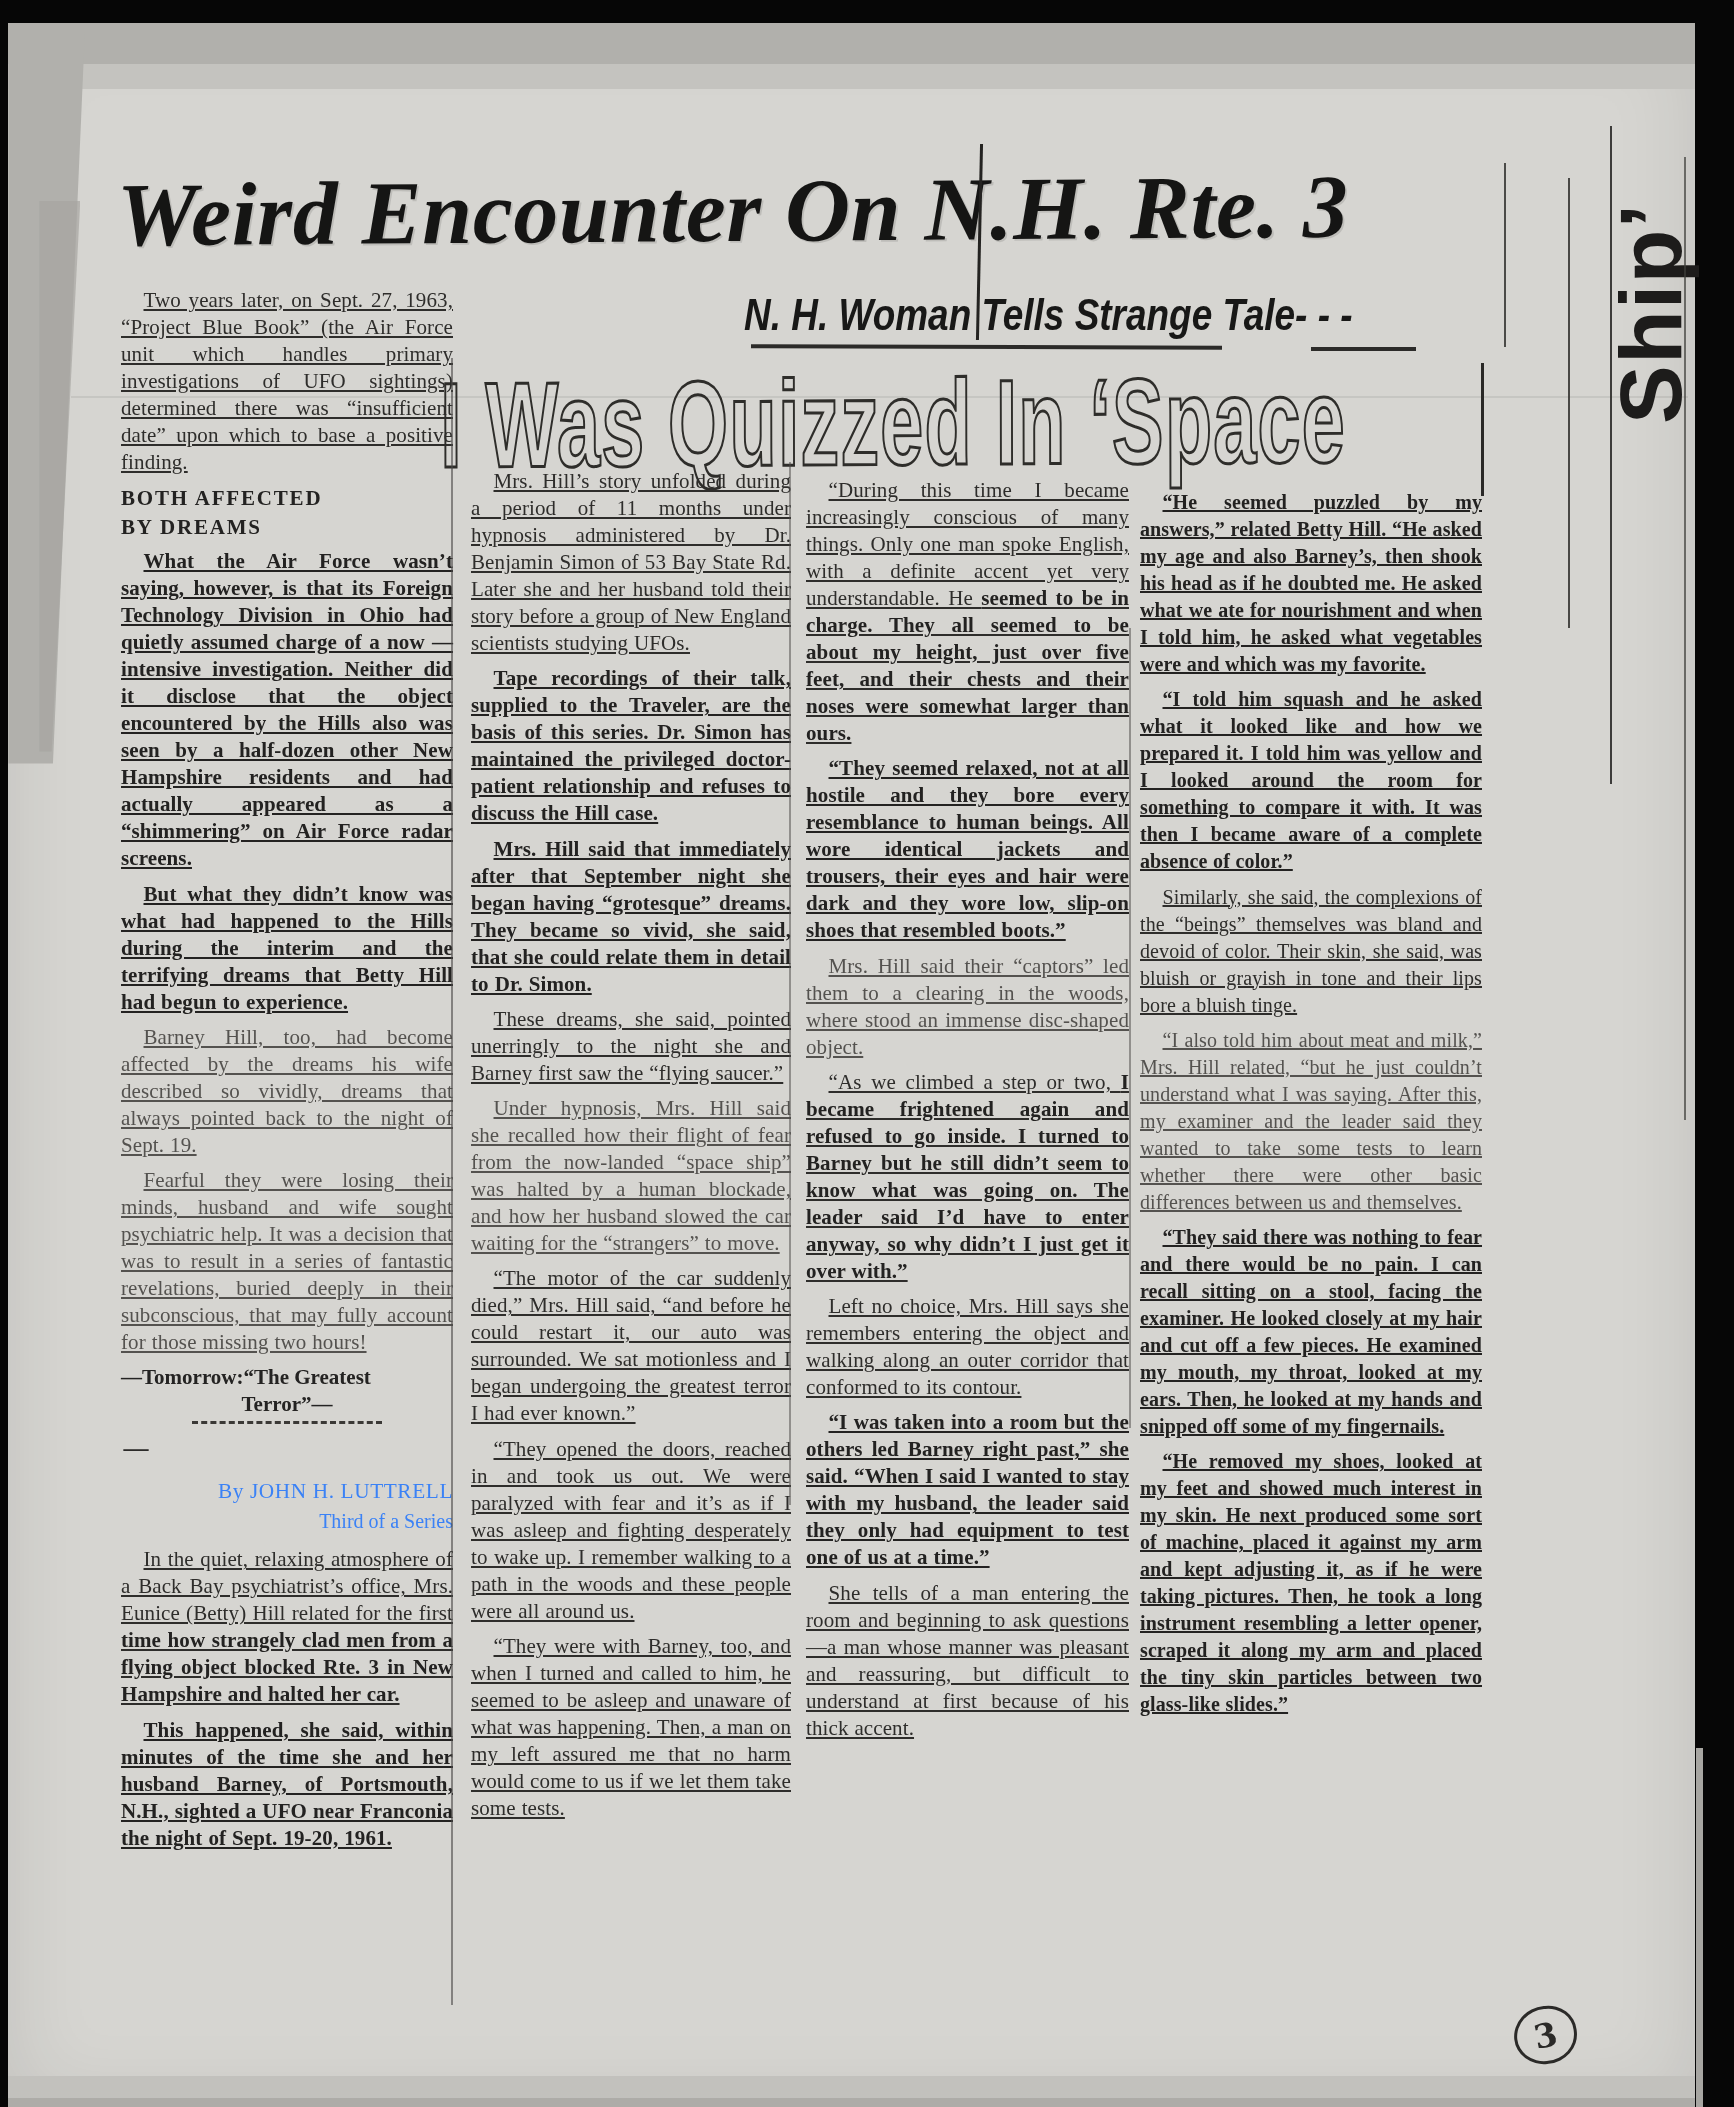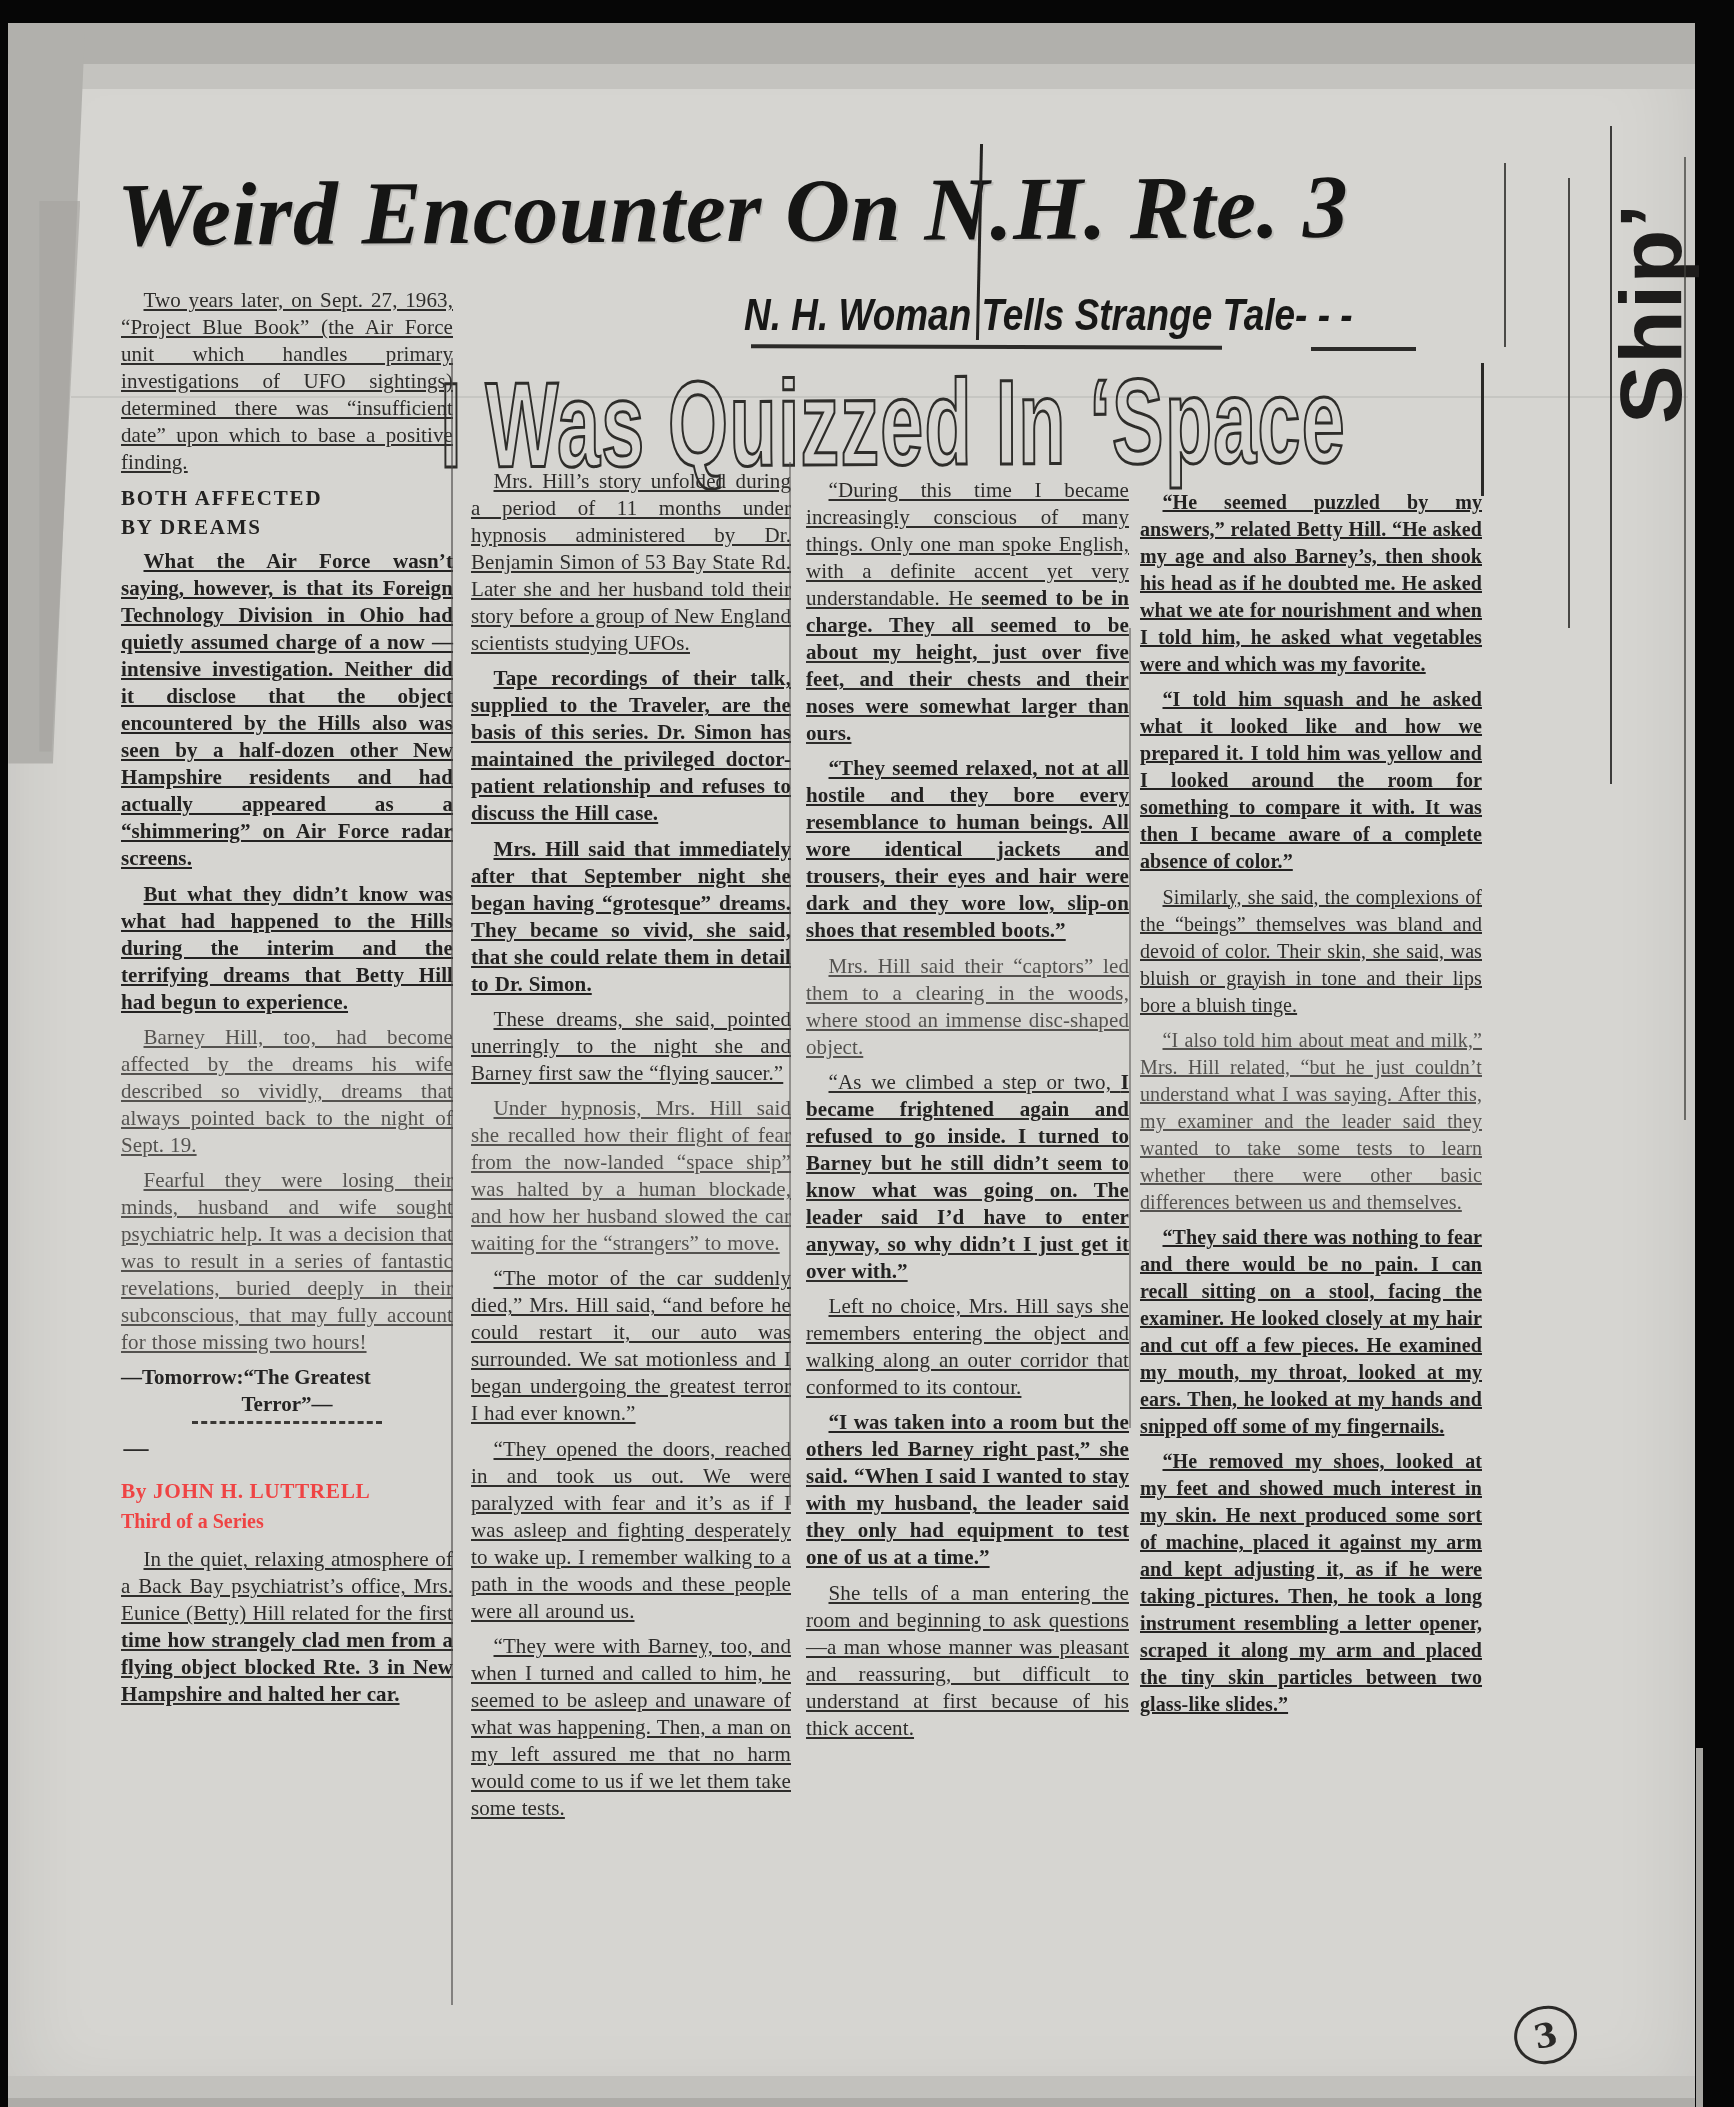--- a/index.html
+++ b/index.html
@@ -42,21 +42,21 @@
   #column-2{left:471px;top:468px;width:320px;}
   #column-3{left:806px;top:477px;width:323px;}
   #column-4{left:1140px;top:489px;width:342px;}
   .para{font:21px/27px "Liberation Serif",serif;text-align:justify;text-indent:22.5px;
         margin:0 0 8.3px 0;letter-spacing:0.1px;word-spacing:0.6px;text-decoration:underline;}
   #column-4 .para{font-size:20px;line-height:27px;}
   .para.bold, .para .b{font-weight:bold;color:#232221;}
   .para.faded{color:#54524f;}
   .subhead{font:bold 21px/28.4px "Liberation Serif",serif;letter-spacing:1.8px;color:#232221;margin:8.3px 0 0 0;}
   .subhead.last{margin:0 0 7.1px 0;}
-  .centerline{text-align:left;font-weight:bold;color:#ef4444;}
+  .centerline{text-align:right;font-weight:normal;color:#3b82f6;}
   .byline{font-size:21.3px;line-height:27px;margin:18px 0 4.7px 0;letter-spacing:0.6px;}
   .series{font-size:20px;line-height:24px;margin:0 0 13px 0;}
   .tomorrow{font-weight:bold;font-size:21px;line-height:27px;color:#242322;margin:7.1px 0 3.6px 0;}
   .trow{display:flex;justify-content:flex-start;}
   .tline2{text-align:center;}
   .tdashes{width:190px;margin:2.4px auto 0 auto;border-top:3.6px dashed #3a3835;}
   .stray-dash{font-weight:bold;font-size:25px;color:#2c2b29;margin:12px 0 0 2.4px;line-height:24px;}
 
   
   .vline{position:absolute;background:#4b4a47;}
@@ -116,20 +116,21 @@
           <span>—Tomorrow:</span>
           <span>“The Greatest</span>
         </div>
         <div class="tline2">Terror”—</div>
         <div class="tdashes"></div>
       </div>
       <div class="stray-dash">—</div>
       <div class="centerline byline">By JOHN H. LUTTRELL</div>
       <div class="centerline series">Third of a Series</div>
       <p class="para"><span>In the quiet, relaxing atmosphere of a Back Bay psychiatrist’s office, Mrs. Eunice (Betty) Hill related for the first </span><span class="b">time how strangely clad men from a flying object blocked Rte. 3 in New Hampshire and halted her car.</span></p>
+      <p class="para bold"><span>This happened, she said, within minutes of the time she and her husband Barney, of Portsmouth, N.H., sighted a UFO near Franconia the night of Sept. 19-20, 1961.</span></p>
     </div>
   <div class="col" id="column-2">
       <p class="para"><span>Mrs. Hill’s story unfolded during a period of 11 months under hypnosis administered by Dr. Benjamin Simon of 53 Bay State Rd. Later she and her husband told their story before a group of New England scientists studying UFOs.</span></p>
       <p class="para bold"><span>Tape recordings of their talk, supplied to the Traveler, are the basis of this series. Dr. Simon has maintained the privileged doctor-patient relationship and refuses to discuss the Hill case.</span></p>
       <p class="para bold"><span>Mrs. Hill said that immediately after that September night she began having “grotesque” dreams. They became so vivid, she said, that she could relate them in detail to Dr. Simon.</span></p>
       <p class="para"><span>These dreams, she said, pointed unerringly to the night she and Barney first saw the “flying saucer.”</span></p>
       <p class="para faded"><span>Under hypnosis, Mrs. Hill said she recalled how their flight of fear from the now-landed “space ship” was halted by a human blockade, and how her husband slowed the car waiting for the “strangers” to move.</span></p>
       <p class="para"><span>“The motor of the car suddenly died,” Mrs. Hill said, “and before he could restart it, our auto was surrounded. We sat motionless and I began undergoing the greatest terror I had ever known.”</span></p>
       <p class="para"><span>“They opened the doors, reached in and took us out. We were paralyzed with fear and it’s as if I was asleep and fighting desperately to wake up. I remember walking to a path in the woods and these people were all around us.</span></p>
       <p class="para"><span>“They were with Barney, too, and when I turned and called to him, he seemed to be asleep and unaware of what was happening. Then, a man on my left assured me that no harm would come to us if we let them take some tests.</span></p>

